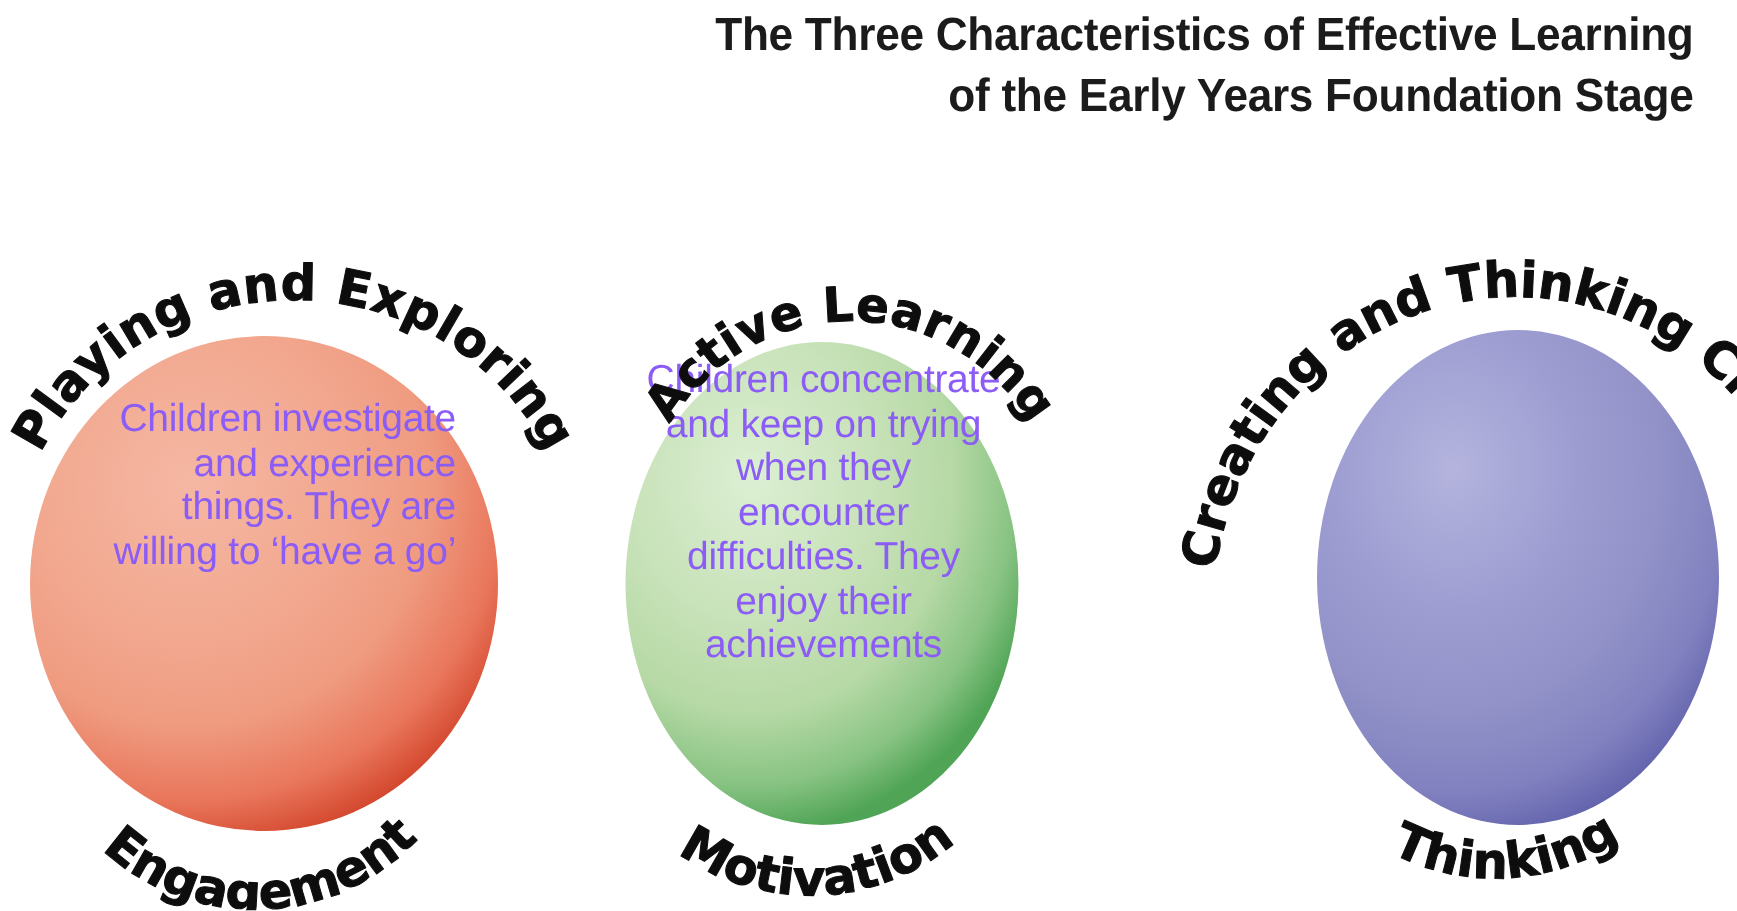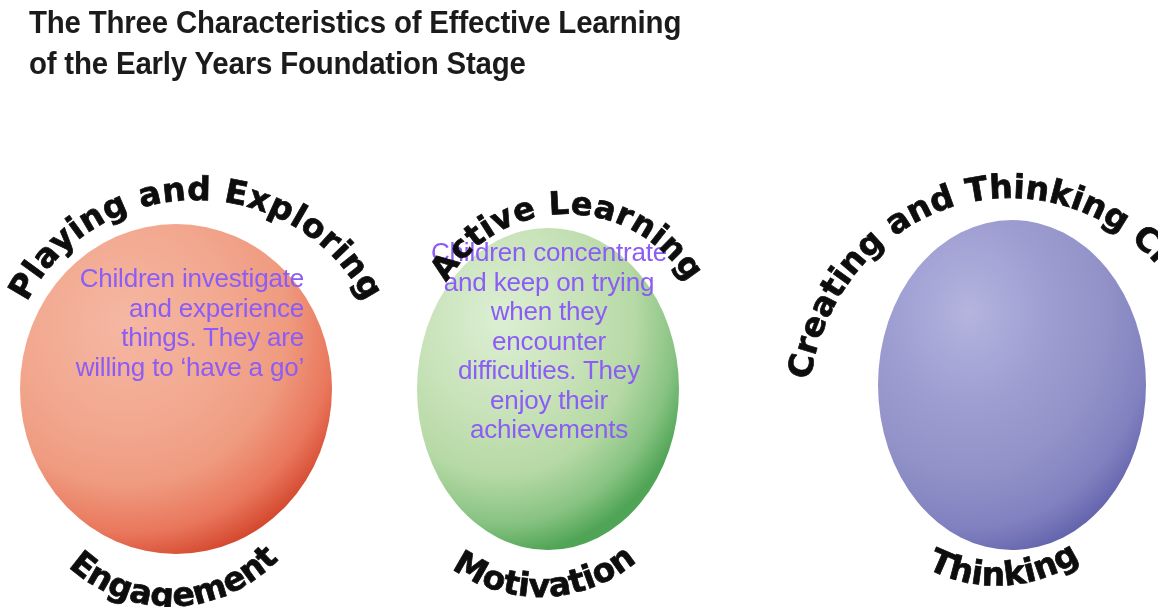--- a/index.html
+++ b/index.html
@@ -18,21 +18,21 @@
     background: #ffffff;
     overflow: hidden;
   }
 
   
   .title-block {
     position: absolute;
     left: 0;
     top: 2px;
     width: 1158px;
-    text-align: left;
+    text-align: right;
     color: #1b1b1b;
   }
   .title-line {
     font-family: "Liberation Sans", sans-serif;
     font-weight: bold;
     font-size: 31px;
     line-height: 41px;
     letter-spacing: -0.2px;
     display: block;
     transform: scaleX(0.95);

